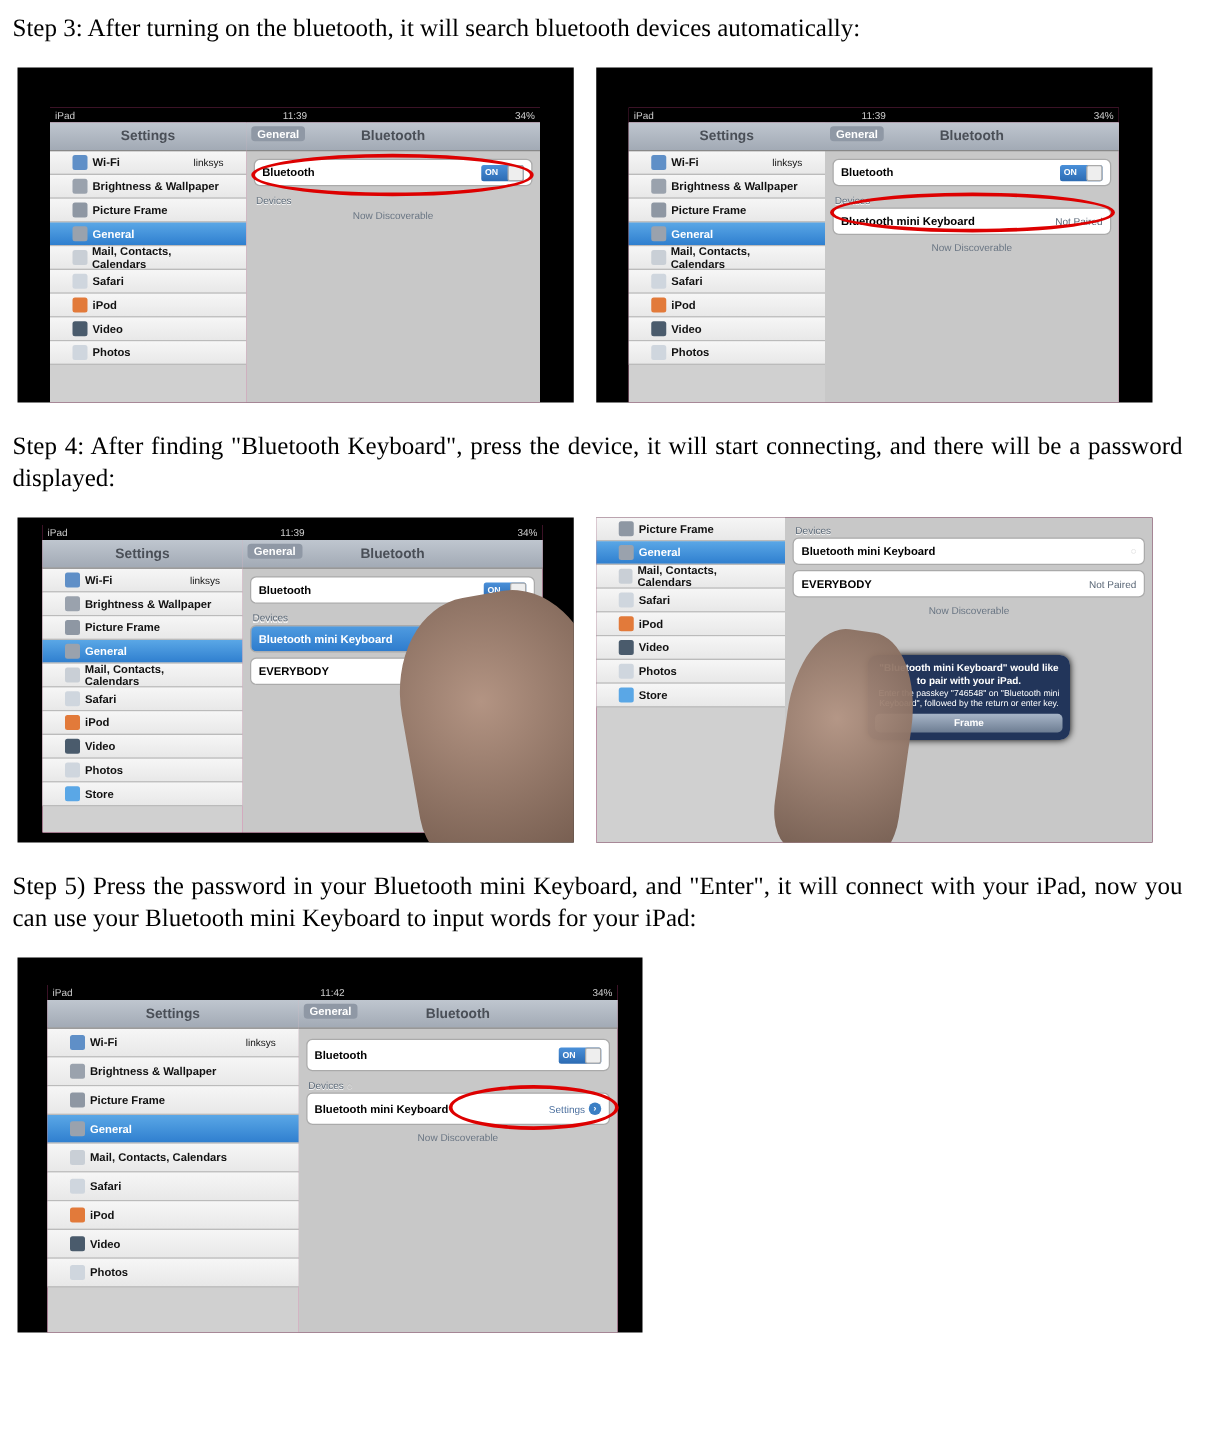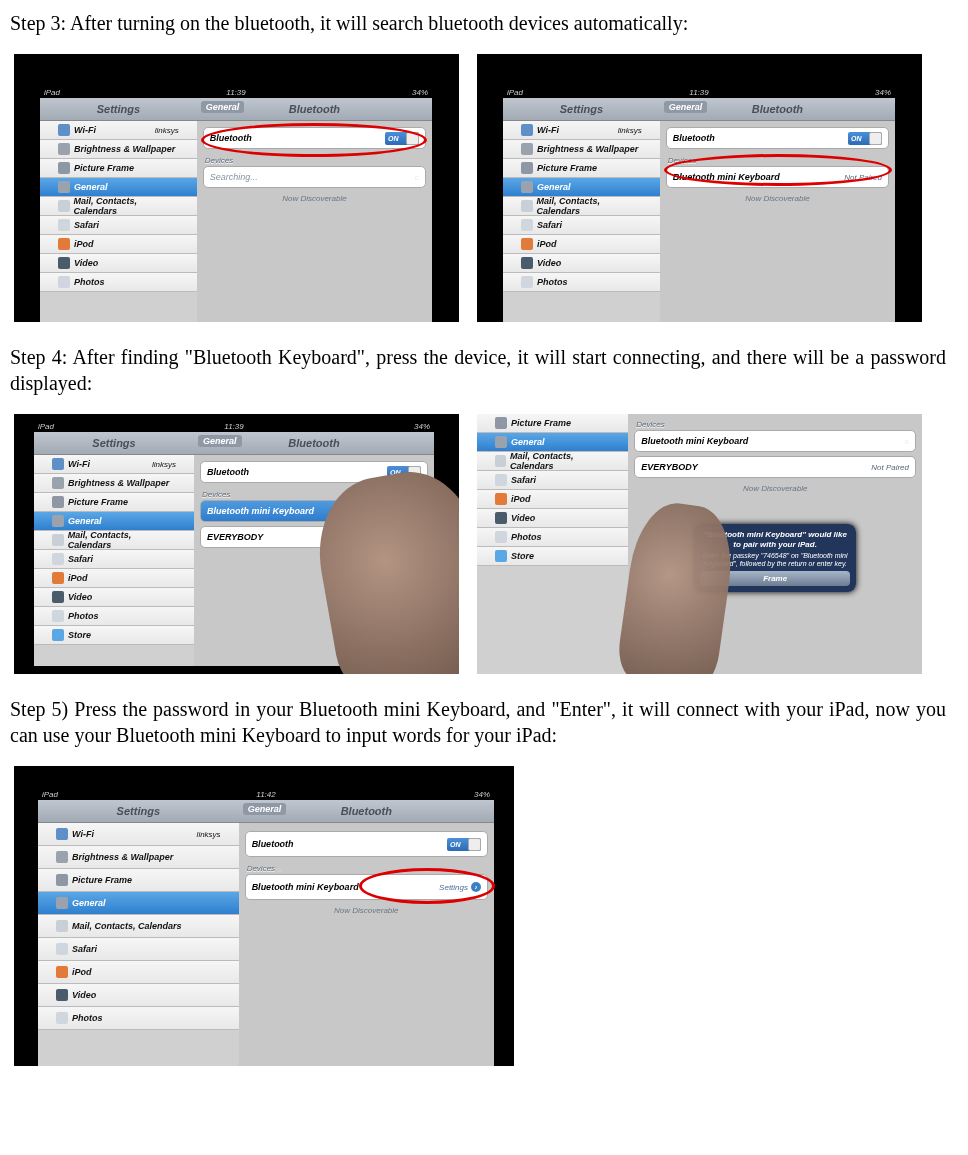--- a/index.html
+++ b/index.html
@@ -18,21 +18,20 @@
     position: relative;
     overflow: hidden;
   }
   .shot.w445 { width: 445px; height: 268px; }
   .shot.w445b { width: 445px; height: 260px; }
   .shot.w500 { width: 500px; height: 300px; }
   
   .screen {
     background: #ec4899;
     position: absolute;
-    font-style: italic;
   }
   
   .statusbar {
     height: 12px;
     background: #000;
     color: #ccc;
     font-size: 8px;
     display: flex;
     justify-content: space-between;
     align-items: center;
@@ -178,24 +177,20 @@
           <div class="hdr">
               <span class="back">General</span>
               <span>Bluetooth</span>
             </div>
           <div style="height:6px"></div>
           <div class="row">
               <span>Bluetooth</span>
               <span class="toggle">ON</span>
             </div>
           <div class="section-lbl">Devices</div>
-          <div class="row">
-              <span style="color:#8a93a0;font-weight:normal">Searching...</span>
-              <span style="color:#aaa;font-size:7px">◌</span>
-            </div>
           <div class="discover">Now Discoverable</div>
           <div class="highlight-ring" style="left:4px;top:25px;width:220px;height:28px;"></div>
         </div>
       </div>
     </div>
   </div>
 
   <div class="shot w445">
     <div class="screen" style="left:26px;top:32px;width:392px;height:236px;">
       <div class="statusbar">

